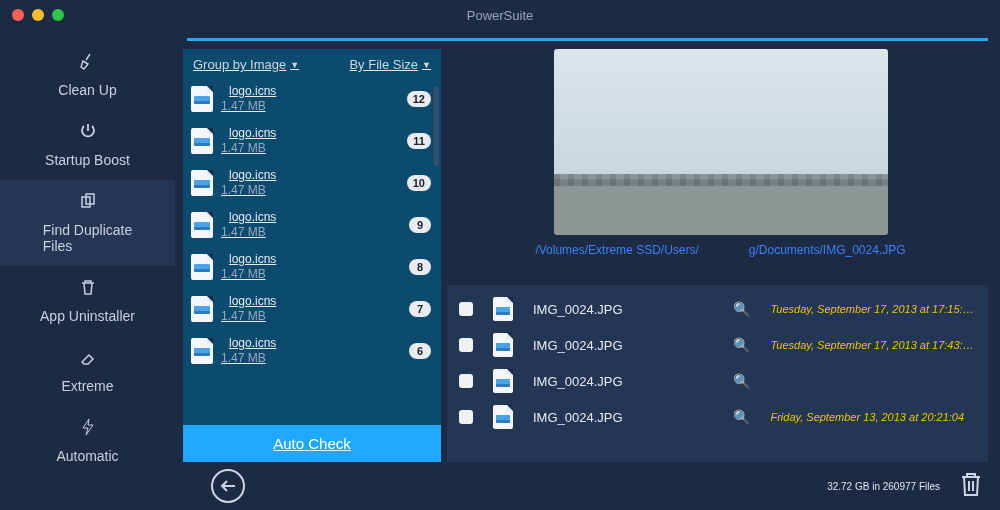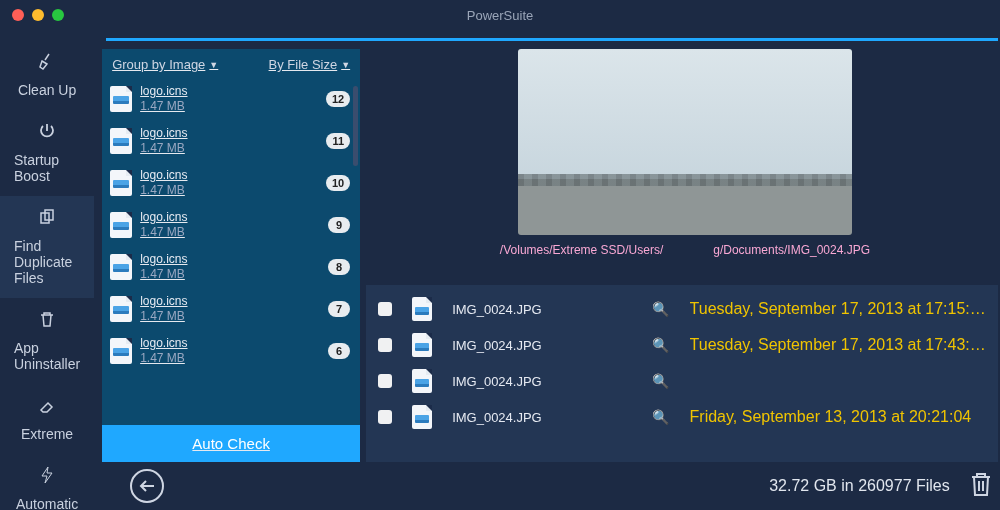--- a/index.html
+++ b/index.html
@@ -32,50 +32,50 @@
   .list-head .col1 { flex:1; display:flex; align-items:center; gap:4px; }
   .list-head .col2 { display:flex; align-items:center; gap:4px; }
   .tri { font-size:9px; }
 
   .list-body { flex:1; overflow:hidden; position:relative; }
   .row { display:flex; align-items:center; padding:6px 10px 6px 8px; gap:8px; }
   .file-ico { width:22px; height:26px; background:#f3f6fa; border-radius:2px; position:relative; flex:0 0 22px; }
   .file-ico::after { content:""; position:absolute; left:3px; right:3px; top:10px; height:8px; background:linear-gradient(#4aa3e6 60%, #2b7bbd 60%); border-radius:1px; }
   .file-ico::before { content:""; position:absolute; right:0; top:0; border-top:6px solid #1b2b49; border-left:6px solid #e6ecf2; }
   .row .meta { flex:1; font-size:12px; line-height:15px; }
-  .row .meta .n { color:#e6eaf2; }
+  .row .meta .n { color:#e6eaf2;margin-left:8px; }
   .row .meta .s { color:#9aa8c2; }
   .badge { background:#e8ecef; color:#222; font-size:11px; font-weight:700; border-radius:8px; padding:2px 6px; min-width:22px; text-align:center; }
   .scroll-hint { position:absolute; right:2px; top:8px; width:5px; height:80px; background:#3a4d6e; border-radius:3px; }
 
   .auto-btn { background:#1fa8ff; color:#fff; font-size:15px; text-align:center; padding:10px 0; cursor:pointer; }
 
   
   .right-panel { flex:1; display:flex; flex-direction:column; margin:4px 0 0 0; min-width:0; }
   .preview { height:232px; display:flex; flex-direction:column; align-items:center; justify-content:flex-start; gap:8px; }
   .preview-img { width:334px; height:186px; border-radius:3px; overflow:hidden; margin-top:0; }
   .sky { height:70%; background:linear-gradient(#dbe5ea, #c8d6de); }
   .ground { height:30%; background:#8f9696; position:relative; }
   .ground::before { content:""; position:absolute; top:-5px; left:0; right:0; height:12px; background:repeating-linear-gradient(90deg, #5a6366 0 6px, #6f7a7d 6px 14px); opacity:.7; }
-  .path { font-size:12px; color:#f9a8d4; }
+  .path { font-size:12px; color:#3b82f6; }
 
   .dup-list { flex:1; background:#233654; margin:4px 12px 0 6px; padding:6px 0; overflow:hidden; }
   .dup-row { display:flex; align-items:center; gap:20px; padding:6px 12px; font-size:13px; }
   .cb { width:14px; height:14px; background:#f0f1f2; border-radius:3px; cursor:pointer; flex:0 0 14px; }
   .dup-row .file-ico { width:20px; height:24px; flex:0 0 20px; }
   .dup-name { color:#e6eaf2; flex:0 0 180px; }
   .mag { color:#f0c400; font-size:14px; }
-  .dup-date { color:#f0c400; font-size:16px; white-space:nowrap; overflow:hidden; text-overflow:clip; flex:1; }
+  .dup-date { color:#f0c400; font-size:11px; white-space:nowrap; overflow:hidden; text-overflow:clip; flex:1;font-style:italic; }
 
   
   .bottom { height:48px; display:flex; align-items:center; padding:0 16px; }
   .back-btn { width:34px; height:34px; border:2px solid #cfd6e3; border-radius:50%; display:flex; align-items:center; justify-content:center; margin-left:20px; cursor:pointer; }
   .back-btn svg { stroke:#cfd6e3; }
   .spacer { flex:1; }
-  .summary { font-size:16px; color:#e1e6ee; margin-right:18px; }
+  .summary { font-size:10px; color:#e1e6ee; margin-right:18px; }
   .trash { cursor:pointer; }
   .trash svg { stroke:#cfd6e3; fill:none; }
 </style>
 </head>
 <body>
 
 <div class="titlebar">
   <div class="traffic">
     <div class="tlight" style="background:#ff5f57"></div>
     <div class="tlight" style="background:#febc2e"></div>

